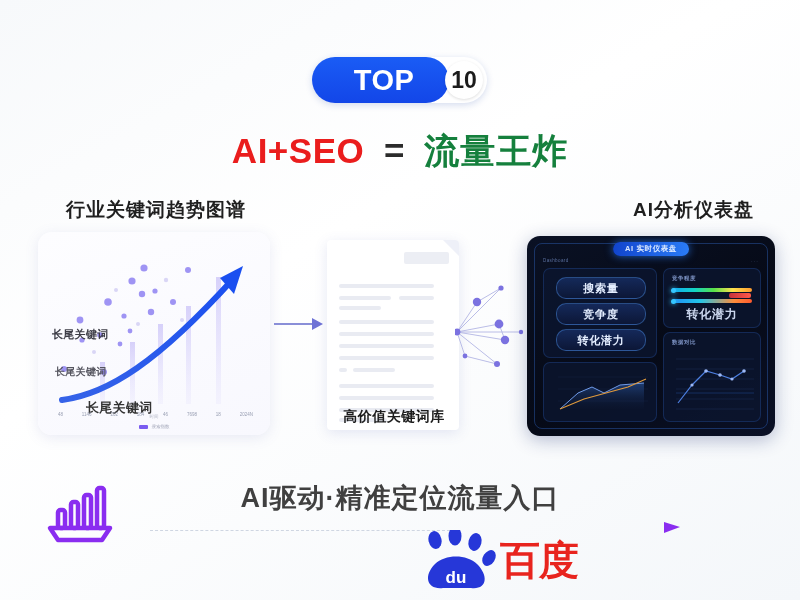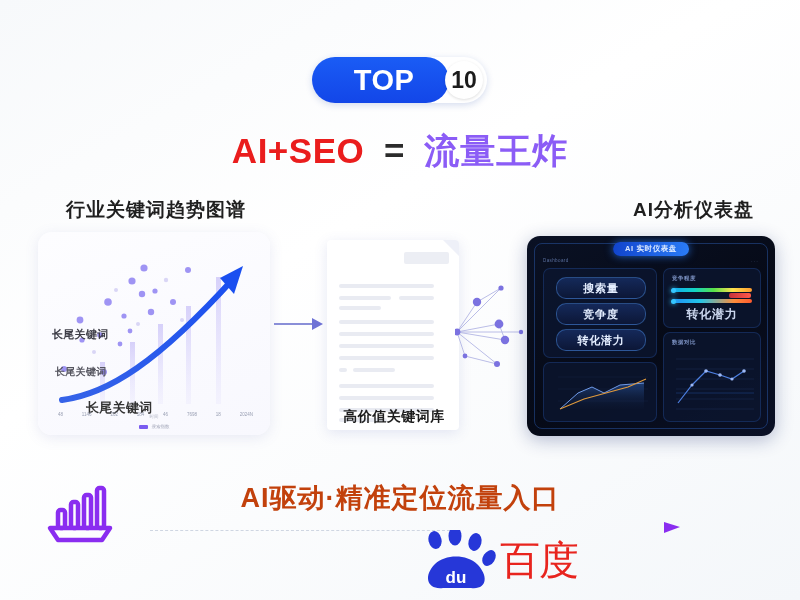--- a/index.html
+++ b/index.html
@@ -80,21 +80,21 @@
   .headline .red {
     color: #ea1d1d;
     text-shadow: 1px 1px 0 rgba(255,255,255,0.9);
     letter-spacing: 0.5px;
   }
   .headline .eq {
     color: #2b2b2b;
     margin: 0 10px;
   }
   .headline .purple {
-    color: #8b5cf6;
+    color: #15803d;
     letter-spacing: 1px;
   }
 
   
   .sec-title {
     position: absolute;
     font-size: 19px;
     font-weight: bold;
     color: #1f1f1f;
     letter-spacing: 1px;
@@ -328,40 +328,40 @@
 
   
   .foot-icon { position: absolute; left: 44px; top: 482px; width: 72px; height: 64px; }
 
   .foot-text {
     position: absolute;
     left: 0; top: 480px; width: 800px;
     text-align: center;
     font-size: 27px;
     font-weight: bold;
-    color: #c2410c;
+    color: #404040;
     letter-spacing: 1px;
     white-space: nowrap;
   }
   .dash-line {
     position: absolute;
     left: 150px;
     top: 530px;
     width: 300px;
     border-top: 1px dashed #cfd6e2;
   }
 
   .logos { position: absolute; left: 415px; top: 518px; width: 345px; height: 68px; }
 
   .baidu-red {
     position: absolute;
     left: 85px;
     top: 20px;
     font-size: 40px;
-    font-weight: normal;
+    font-weight: bold;
     color: #e8241e;
     letter-spacing: -1px;
     line-height: 44px;
   }
   .google-wrap {
     position: absolute;
     left: 160px;
     top: 10px;
     font-size: 54px;
     font-weight: bold;

